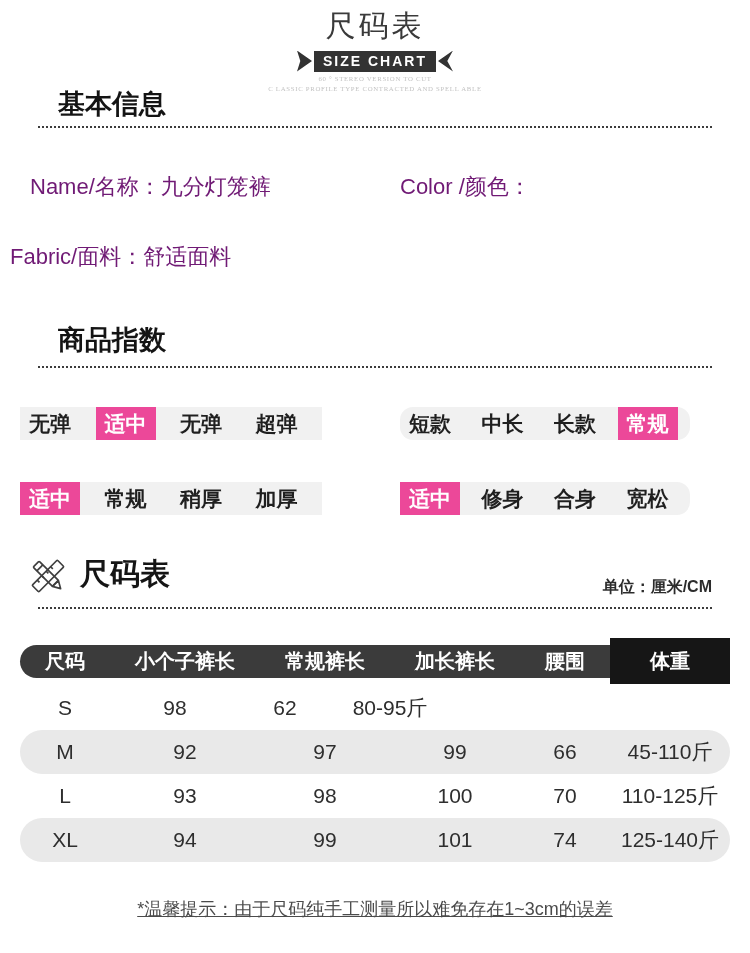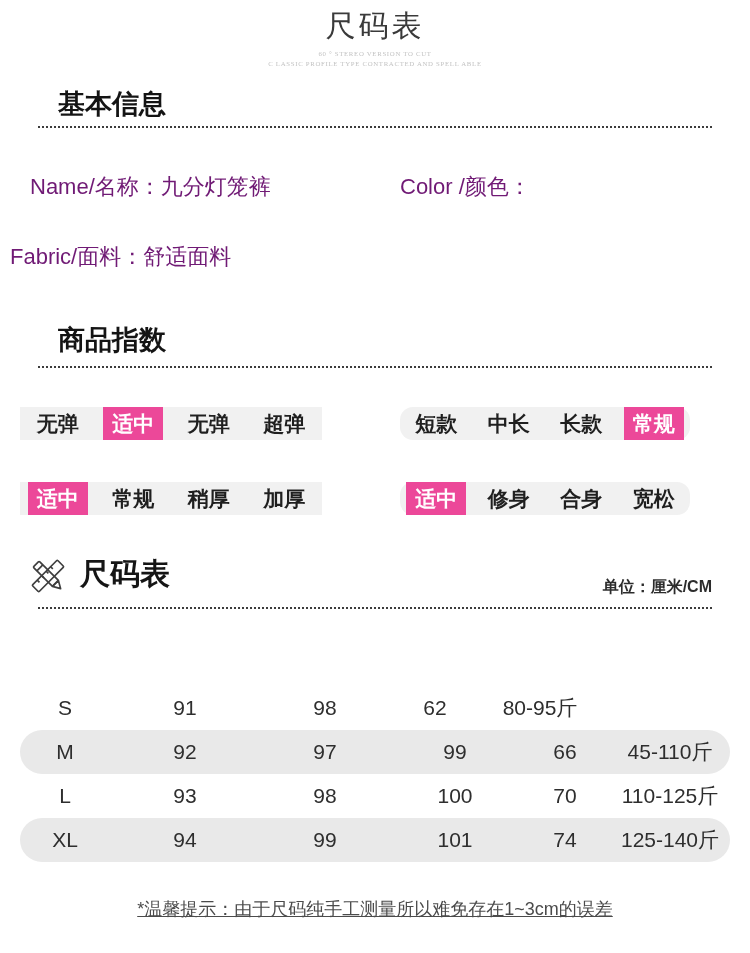--- a/index.html
+++ b/index.html
@@ -27,21 +27,21 @@
   .frow { display:flex; line-height:30px; }
   .frow + .frow { margin-top:40px; }
   .fcell-left { margin-left:30px; width:360px; }
   .fcell-right { margin-left:10px; }
 
   
   .optrow { position:absolute; left:0; width:750px; display:flex; }
   .grp { display:flex; height:33px; background:#f1f1f1; }
   .grp-a { margin-left:20px; width:302px; }
   .grp-b { margin-left:78px; width:290px;border-radius:13px; }
-  .opt { flex:1; display:flex; align-items:stretch; justify-content:center;
+  .opt { flex:1; display:flex; align-items:stretch; 
          font-size:21px; font-weight:700; color:#1f1f1f; }
   .opt .lbl { display:flex; align-items:center; justify-content:center; padding:0 9px; }
   .opt.selected .lbl { background:#ec4899; color:#fff; }
 
   
   .size-head { position:absolute; top:552px; left:0; width:750px; height:50px; }
   .size-head .icon { position:absolute; left:27px; top:3px; }
   .size-head .ttl { position:absolute; left:80px; top:2px; font-size:30px; font-weight:700; color:#151515; }
   .size-head .unit { position:absolute; right:38px; bottom:4px; font-size:16px; font-weight:700; color:#2c2c2c; }
 
@@ -61,20 +61,25 @@
   .footer { position:absolute; top:897px; left:0; width:750px; text-align:center;
             font-size:18px; color:#4b4b4b;text-decoration:underline; }
 </style>
 </head>
 <body>
 
 <div class="page">
 
   <div class="top">
     <div class="main-title">尺码表</div>
+    <div class="ribbon">
+      <span class="end left"></span>
+      <span class="bar">SIZE CHART</span>
+      <span class="end right"></span>
+    </div>
     <div class="subtiny">
       <div>60 ° STEREO VERSION TO CUT</div>
       <div>C LASSIC PROFILE TYPE CONTRACTED AND SPELL ABLE</div>
     </div>
   </div>
 
   <div class="sec-head" style="top:86px;">基本信息</div>
   <div class="dotline" style="top:126px;"></div>
 
   <div class="fields">
@@ -172,25 +177,32 @@
             <path d="M9 16 v8"></path>
           </g>
         </g>
       </svg>
     </span>
     <span class="ttl">尺码表</span>
     <span class="unit">单位：厘米/CM</span>
   </div>
   <div class="dotline" style="top:607px;"></div>
 
+  <div class="thead">
+    <span class="th first c0">尺码</span>
+    <span class="th c1">小个子裤长</span>
+    <span class="th c2">常规裤长</span>
+    <span class="th c3">加长裤长</span>
+    <span class="th c4">腰围</span>
+    <span class="th weight c5">体重</span>
+  </div>
 
   <div class="tbody">
     <div class="trow">
       <span class="td c0">S</span>
-      <span class="td c1">91</span>
       <span class="td c3">98</span>
       <span class="td c4">62</span>
       <span class="td c5">80-95斤</span>
     </div>
     <div class="trow alt">
       <span class="td c0">M</span>
       <span class="td c1">92</span>
       <span class="td c2">97</span>
       <span class="td c3">99</span>
       <span class="td c4">66</span>

